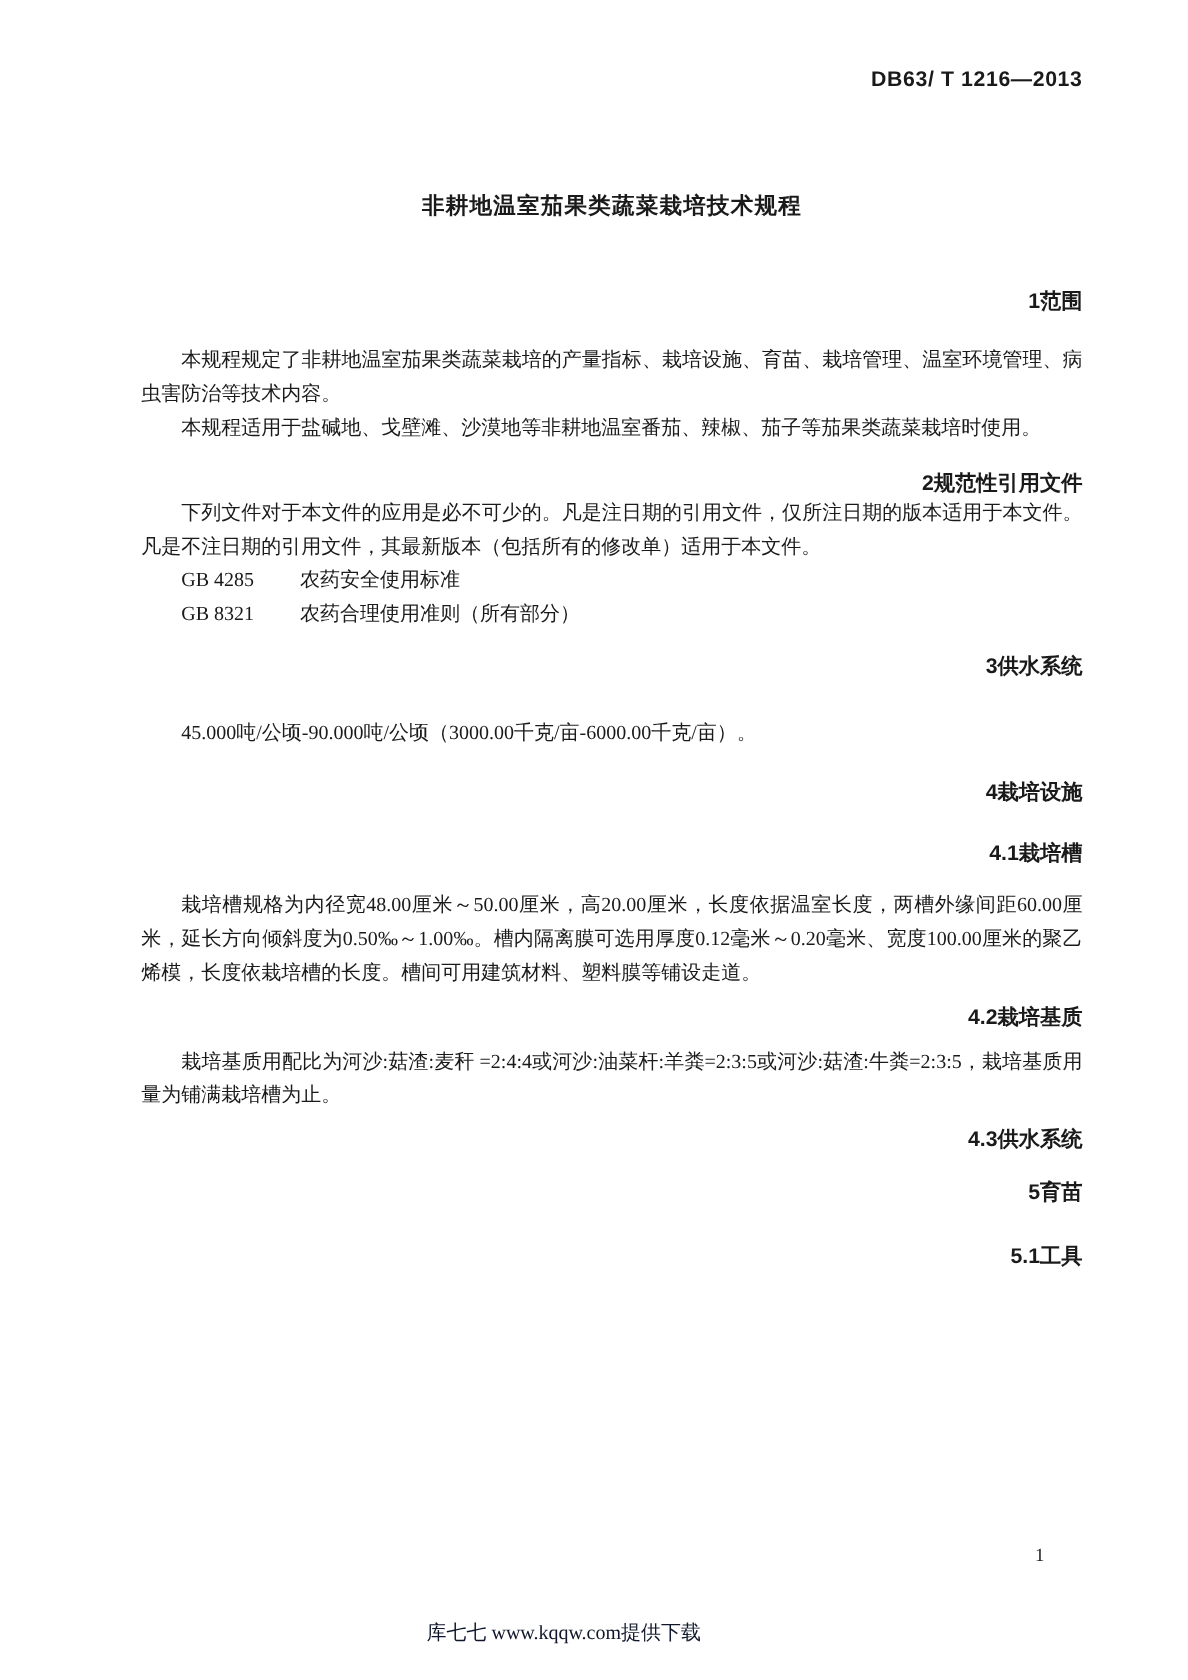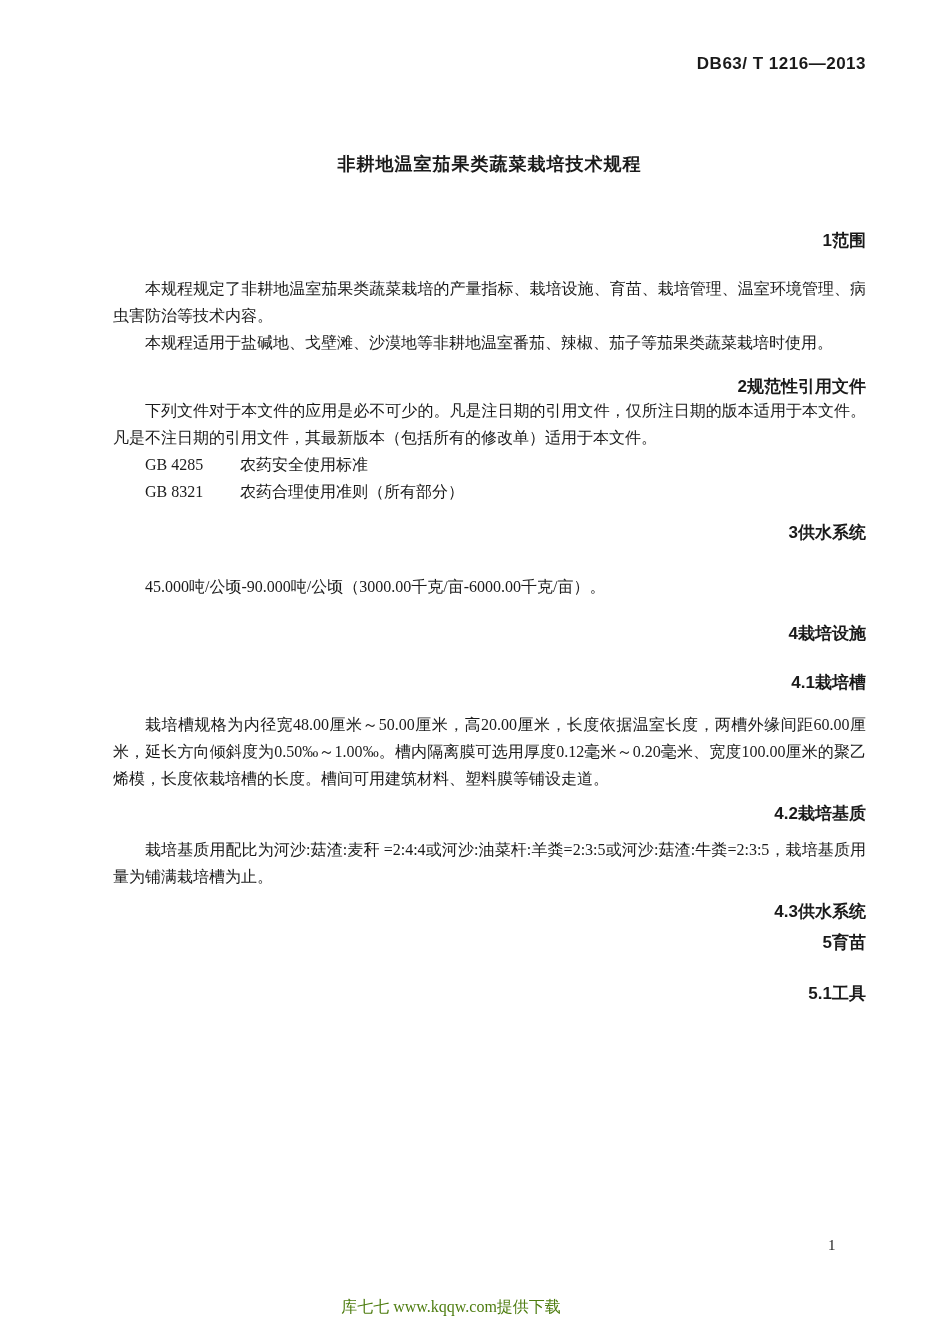--- a/index.html
+++ b/index.html
@@ -74,21 +74,21 @@
     top: 1236px;
     font-size: 15px;
     line-height: 18px;
   }
   .footer-watermark {
     position: absolute;
     left: 0;
     top: 1296px;
     width: 902px; 
     text-align: center;
-    color: #4d7c0f;
+    color: #0f172a;
     font-size: 16px;
     line-height: 22px;
   }
 </style>
 </head>
 <body>
 
 <div class="page">
 
   <span class="standard-code">DB63/ T 1216—2013</span>
@@ -128,21 +128,21 @@
 
   <div class="sec-heading" style="margin-top:11px;">
     <span class="num-l2">4.2</span><span>栽培基质</span>
   </div>
   <p class="body-para" style="margin-top:12px;">栽培基质用配比为河沙:菇渣:麦秆 =2:4:4或河沙:油菜杆:羊粪=2:3:5或河沙:菇渣:牛粪=2:3:5，栽培基质用量为铺满栽培槽为止。</p>
 
   <div class="sec-heading" style="margin-top:11px;margin-left:26px;">
     <span class="num-l2">4.3</span><span>供水系统</span>
   </div>
 
-  <div class="sec-heading" style="margin-top:10px;">
+  <div class="sec-heading" style="margin-top:21px;">
     <span class="num-l1">5</span><span>育苗</span>
   </div>
 
   <div class="sec-heading" style="margin-top:30px;">
     <span class="num-l2">5.1</span><span>工具</span>
   </div>
 
   <span class="page-number">1</span>
 
   <div class="footer-watermark">库七七 www.kqqw.com提供下载</div>

